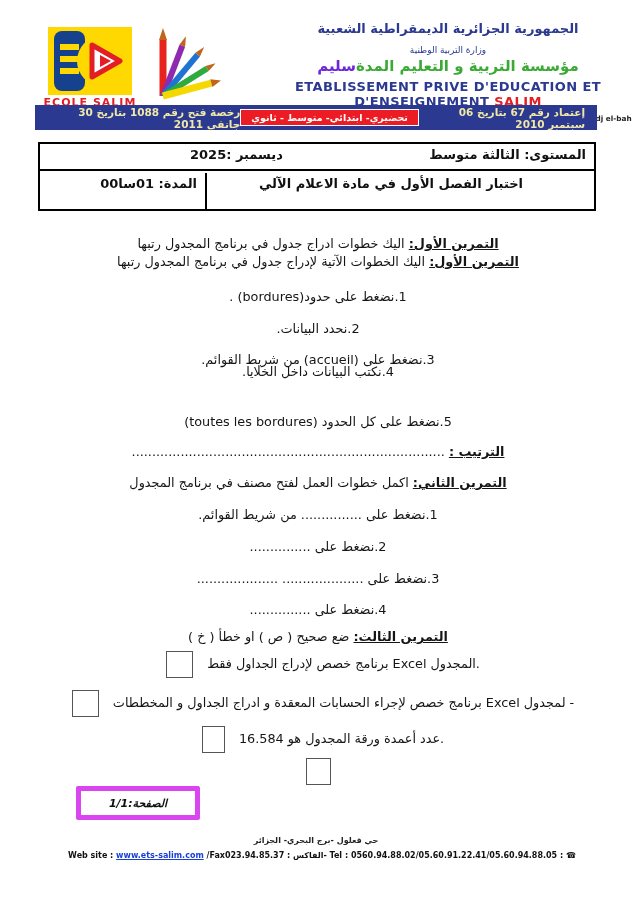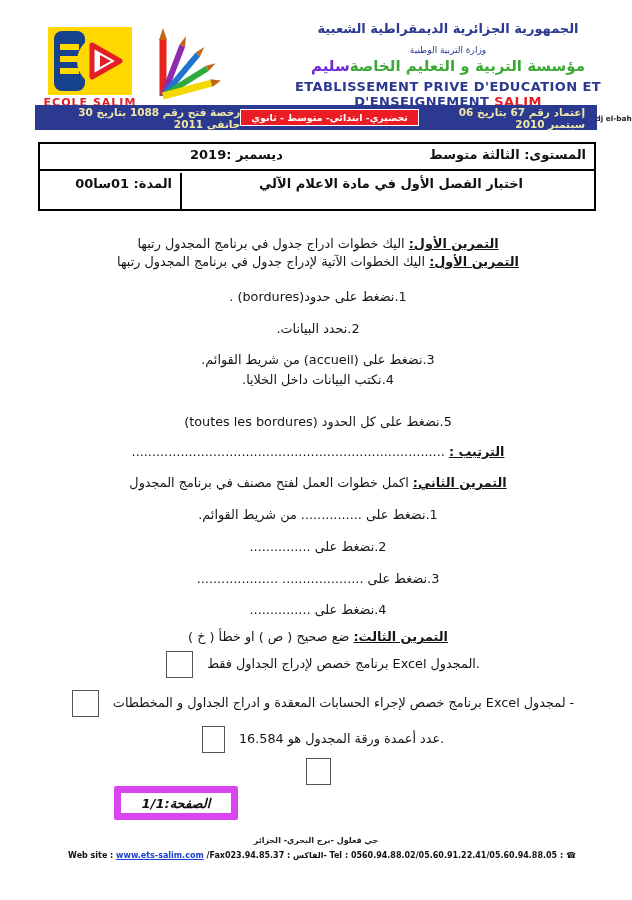--- a/index.html
+++ b/index.html
@@ -39,39 +39,39 @@
   .levels-badge { background:#ec1c24; color:#fff; font-size:9.5px;
     padding:2px 10px; border:1px solid #fff; white-space:nowrap; }
 
   
   .exam-table { left:38px; top:142px; width:558px; height:69px; border:2px solid #000; }
   .exam-row1 { position:absolute; left:0; right:0; top:0; height:27px; border-bottom:2px solid #000; }
   .exam-level { position:absolute; right:8px; top:3px; font-weight:bold; font-size:13px; direction:rtl; }
   .exam-date { position:absolute; left:110px; top:3px; font-weight:bold; font-size:13px; direction:rtl; }
   .exam-date .yr { margin-left:40px; }
   .exam-row2 { position:absolute; left:0; right:0; top:29px; bottom:0; }
-  .exam-duration-cell { position:absolute; left:0; top:0; bottom:0; width:142px;
+  .exam-duration-cell { position:absolute; left:0; top:0; bottom:0; width:167px;
     border-right:2px solid #000; direction:rtl; text-align:right;
     font-weight:bold; font-size:13px; padding:3px 8px 0 0; }
   .exam-title-cell { position:absolute; left:148px; right:0; top:0; bottom:0;
     direction:rtl; text-align:center; font-weight:bold; font-size:13px; padding-top:3px; }
 
   
   .content-line { position:absolute; right:36px; left:40px;
     direction:rtl; text-align:center; font-size:12.8px; color:#151515; }
   .ex-label { font-weight:bold; text-decoration:underline; }
   .dots { letter-spacing:1px; }
   .checkbox { display:inline-block; width:27px; height:27px;
     border:1px solid #555; background:#fff; vertical-align:middle; margin:0 10px; }
   .stmt { line-height:30px; }
 
   
   .page-box { left:76px; top:786px; width:124px; height:34px;
-    border:7px solid #d946ef; border-radius:2px; display:flex; align-items:center; justify-content:center;
-    font-weight:bold; font-style:italic; font-size:13px; direction:rtl;margin-left:38px; }
+    border:5px solid #d946ef; border-radius:2px; display:flex; align-items:center; justify-content:center;
+    font-weight:bold; font-style:italic; font-size:11px; direction:rtl; }
   .footer-address { left:0; right:0; top:836px; text-align:center;
     font-size:8px; font-weight:bold; direction:rtl; color:#222; }
   .footer-contact { left:12px; right:0; top:851px; text-align:center;
     font-size:8px; font-weight:bold; color:#111; white-space:nowrap; }
   .footer-contact .link { color:#1a3fd4; text-decoration:underline; }
 </style>
 </head>
 <body>
 
 <div class="page">
@@ -111,21 +111,21 @@
       <g transform="rotate(75 17 72)">
         <line x1="17" y1="72" x2="17" y2="22" stroke="#f5d800" stroke-width="7"></line>
         <polygon points="13,22 21,22 17,12" fill="#c0651a"></polygon>
       </g>
     </svg>
   </div>
 
   <div class="abs header-text">
     <div class="republic">الجمهورية الجزائرية الديمقراطية الشعبية</div>
     <div class="ministry">وزارة التربية الوطنية</div>
-    <div class="institution-ar"><span>مؤسسة التربية و التعليم الخاصة</span><span class="red-name">سليم</span></div>
+    <div class="institution-ar"><span>مؤسسة التربية و التعليم المدة</span><span class="red-name">سليم</span></div>
     <div class="institution-fr"><span>ETABLISSEMENT PRIVE D'EDUCATION ET D'ENSEIGNEMENT</span> <span class="red-name">SALIM</span></div>
     <div class="contact-line">
       <span class="cicon">⊕</span>
       <span>www.ets-salim.com</span>
       <span class="cicon">☎</span>
       <span>021 87 10 31</span>
       <span class="cicon">☏</span>
       <span>021 87 14 99</span>
       <span class="cicon">⌂</span>
       <span>Hai Galloul - bordj el-bahri alger</span>
@@ -134,40 +134,40 @@
 
   <div class="abs banner">
     <span>إعتماد رقم 67 بتاريخ 06 سبتمبر 2010</span>
     <span class="levels-badge">تحضيري- ابتدائي- متوسط - ثانوي</span>
     <span>رخصة فتح رقم 1088 بتاريخ 30 جانفي 2011</span>
   </div>
 
   <div class="abs exam-table">
     <div class="exam-row1">
       <span class="exam-level">المستوى: الثالثة  متوسط</span>
-      <span class="exam-date"><span>ديسمبر :</span><span class="yr">2019</span></span>
+      <span class="exam-date"><span>ديسمبر :</span><span class="yr">2025</span></span>
     </div>
     <div class="exam-row2">
       <div class="exam-duration-cell">المدة: 01سا00</div>
       <div class="exam-title-cell">اختبار   الفصل الأول  في مادة الاعلام الآلي</div>
     </div>
   </div>
 
   <div class="content-line" style="top:236px">
     <span class="ex-label">التمرين الأول:</span>
     <span>اليك خطوات ادراج جدول في برنامج المجدول رتبها</span>
   </div>
   <div class="content-line" style="top:254px">
     <span class="ex-label">التمرين الأول:</span>
     <span>اليك الخطوات الآتية لإدراج جدول في برنامج المجدول رتبها</span>
   </div>
   <div class="content-line" style="top:289px">1.نضغط على حدود(bordures) .</div>
   <div class="content-line" style="top:321px">2.نحدد البيانات.</div>
   <div class="content-line" style="top:352px">3.نضغط على (accueil)  من شريط القوائم.</div>
-  <div class="content-line" style="top:372px">4.نكتب البيانات داخل الخلايا.</div>
+  <div class="content-line" style="top:364px">4.نكتب البيانات داخل الخلايا.</div>
   <div class="content-line" style="top:414px">5.نضغط على كل الحدود (toutes les bordures)</div>
   <div class="content-line" style="top:444px">
     <span class="ex-label">الترتيب :</span>
     <span class="dots">.............................................................................</span>
   </div>
 
   <div class="content-line" style="top:475px">
     <span class="ex-label">التمرين الثاني:</span>
     <span>اكمل خطوات العمل لفتح مصنف في برنامج المجدول</span>
   </div>

